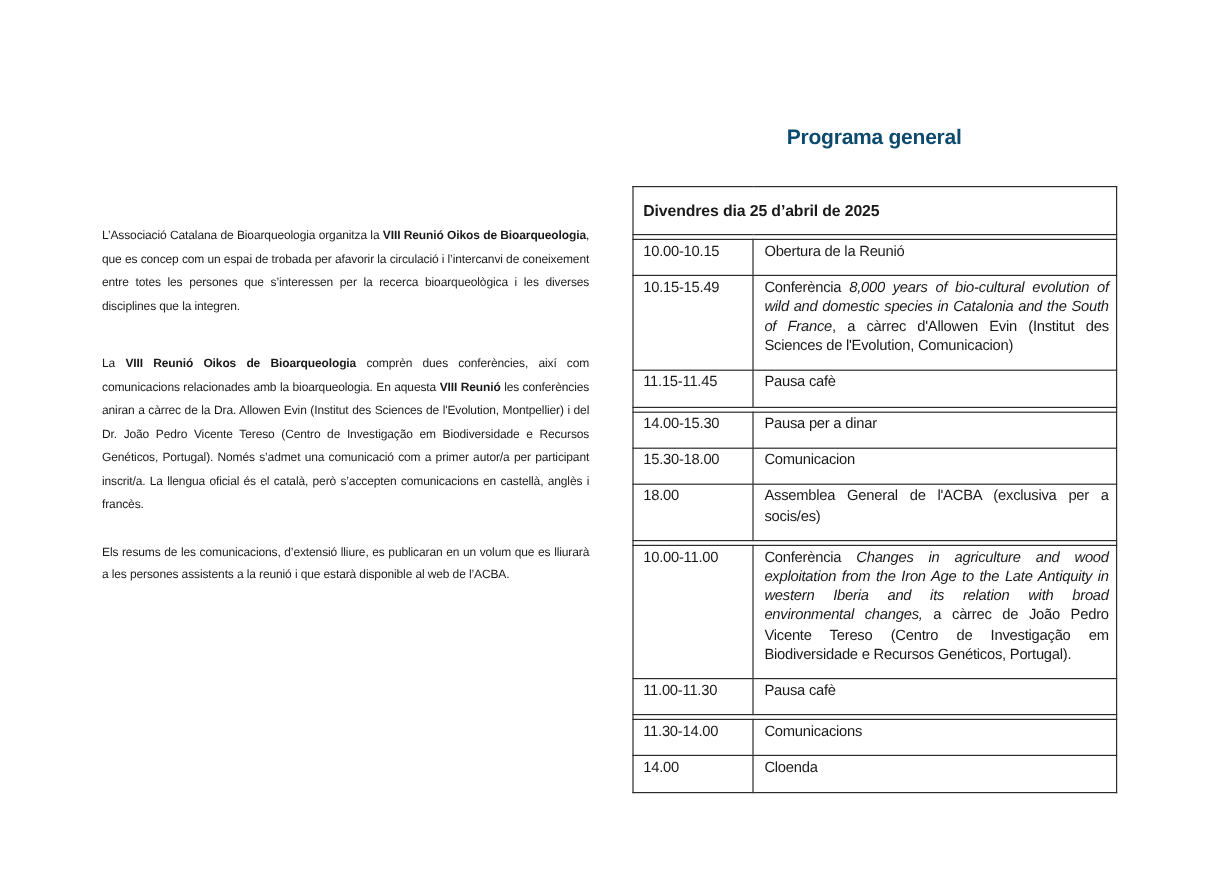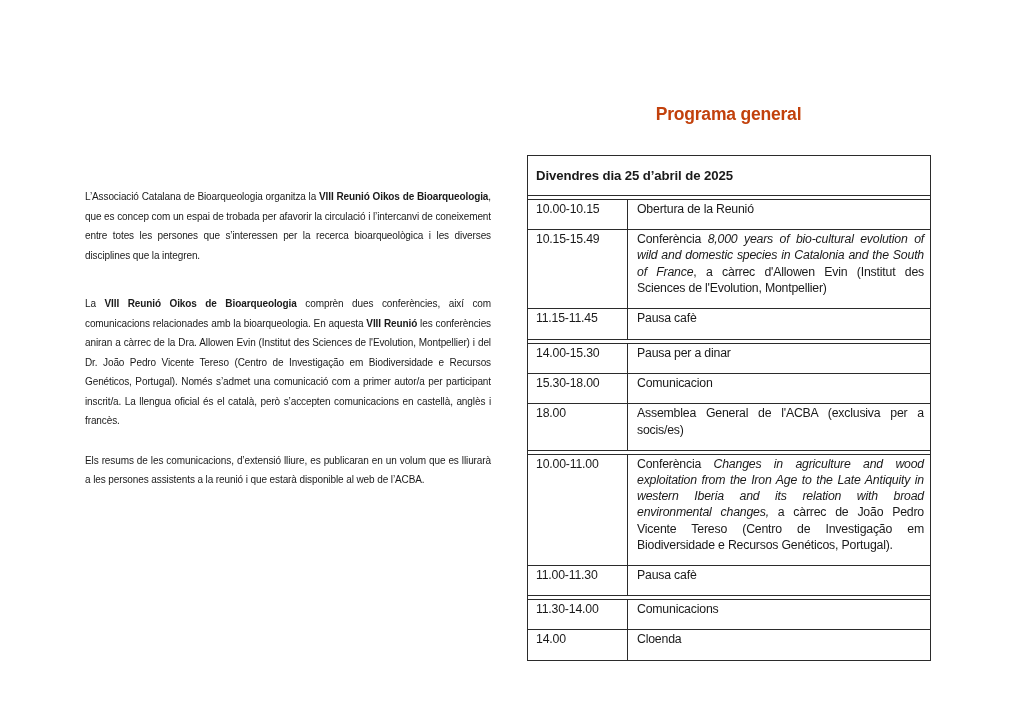--- a/index.html
+++ b/index.html
@@ -25,21 +25,21 @@
   .intro p:first-child { margin-bottom:29px; }
 
   
   .program-title {
     position:absolute;
     left:527px; top:104px; width:403px;
     text-align:center;
     font-weight:700;
     font-size:17.5px;
     letter-spacing:-0.2px;
-    color:#c2410c;
+    color:#0c4a6e;
   }
 
   
   table.program {
     position:absolute;
     left:527px; top:155px;
     width:403px;
     border-collapse:collapse;
     table-layout:fixed;
     font-size:12.3px;
@@ -103,21 +103,21 @@
         </tr>
         <tr class="gap">
           <td colspan="2"></td>
         </tr>
         <tr class="rid-fri-1">
           <td class="time">10.00-10.15</td>
           <td class="desc"><span>Obertura de la Reunió</span></td>
         </tr>
         <tr class="rid-fri-2">
           <td class="time">10.15-15.49</td>
-          <td class="desc"><span>Conferència </span><span style="font-style: italic;">8,000 years of bio-cultural evolution of wild and domestic species in Catalonia and the South of France</span><span>, a càrrec d'Allowen Evin (Institut des Sciences de l'Evolution, Montpellier)</span></td>
+          <td class="desc"><span>Conferència </span><span style="font-style: italic;">8,000 years of bio-cultural evolution of wild and domestic species in Catalonia and the South of France</span><span>, a càrrec d'Allowen Evin (Institut des Sciences de l'Evolution, Comunicacion)</span></td>
         </tr>
         <tr class="rid-fri-3">
           <td class="time">11.15-11.45</td>
           <td class="desc"><span>Pausa cafè</span></td>
         </tr>
         <tr class="gap">
           <td colspan="2"></td>
         </tr>
         <tr class="rid-fri-5">
           <td class="time">14.00-15.30</td>

